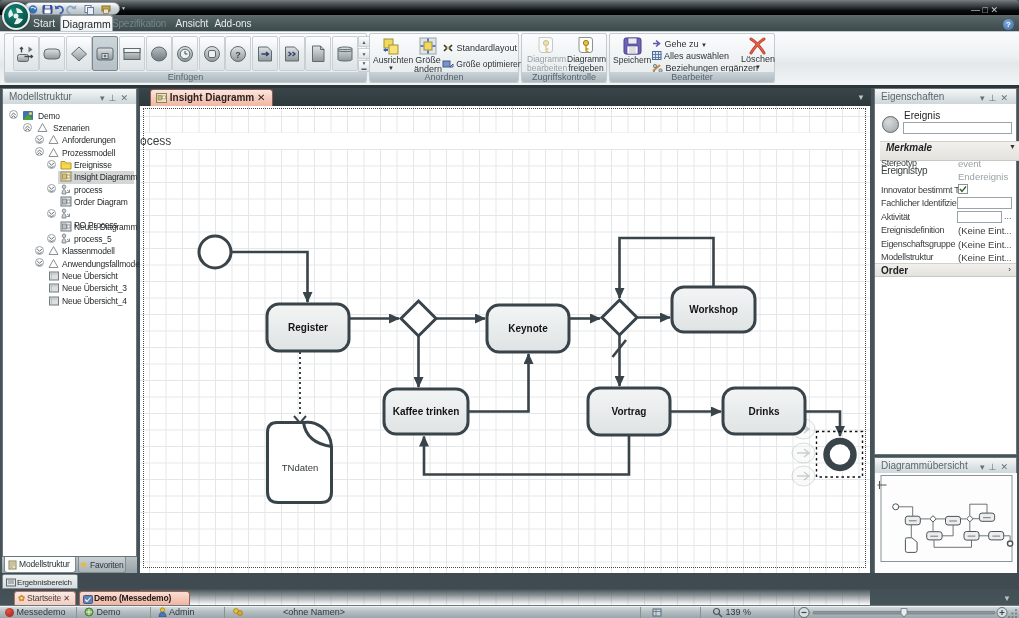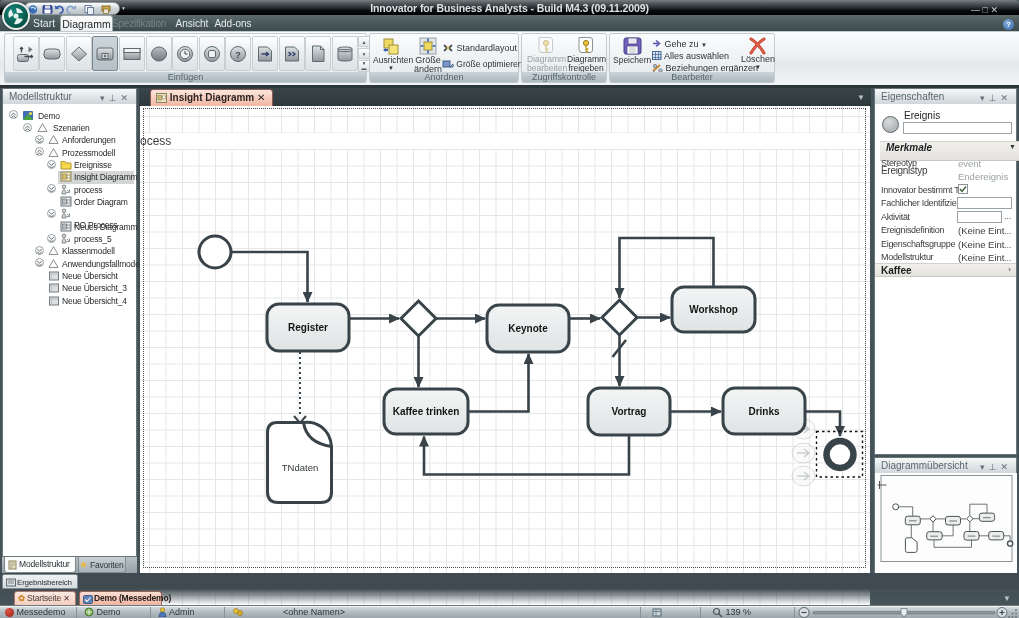--- a/index.html
+++ b/index.html
@@ -46,21 +46,20 @@
 #lefttabs{left:2px;top:557px;width:135px;height:16px;background:#9aa5aa;}
 #ergrow{left:0px;top:573px;width:1019px;height:16px;background:#3f4b50;}
 #doctabs{left:0;top:589px;width:1019px;height:16px;background:linear-gradient(#434f54,#37434800);}
 #statusbar{left:0;top:605px;width:1019px;height:13px;background:linear-gradient(#dce2e4,#b6c0c4 45%,#9aa6ab);border-top:1px solid #6d797e;font-size:9px;color:#2f373b;}
 .sseg{position:absolute;top:0;height:13px;line-height:13px;}
 .ssep{position:absolute;top:1px;width:1px;height:11px;background:#889398;}
 </style></head>
 <body>
 <div id="app">
   <div class="abs" id="titlebar"></div>
-  <div class="abs" id="title">Innovator for Business Analysts - Build M4.3 (09.11.2009)</div>
   <div class="abs" id="qat">
 <svg width="94" height="11" style="position:absolute;left:1px;top:1px;">
 <circle cx="7" cy="5.5" r="4.2" fill="#3a70b8"></circle>
         <path d="M4.8,4.2 a3,3 0 0 1 4.4,0.4" stroke="#d8e6f4" stroke-width="1.1" fill="none"></path>
         <path d="M9.6,3.2 l0.4,2.2 -2.2,-0.4 z" fill="#d8e6f4"></path>
 <rect x="17" y="1.5" width="9" height="8" rx="1" fill="#4558a8" stroke="#303f80"></rect>
         <rect x="19" y="1.5" width="5" height="3" fill="#d8dce8"></rect>
         <rect x="18.5" y="5.5" width="6" height="4" fill="#fdfdfd"></rect>
 <path d="M33.5,9.5 a3.6,3.6 0 1 0 -3.3,-5.3" stroke="#3a5fb0" stroke-width="1.7" fill="none"></path>
         <path d="M28.6,1.2 l0.8,4.2 4.2,-0.8 z" fill="#3a5fb0"></path>
@@ -507,21 +506,21 @@
         <div class="abs" style="left:82px;top:93.1px;width:55px;height:12px;background:#fff;border:1px solid #9aa4a8;"></div>
         <div class="abs" style="left:82px;top:106.5px;width:45px;height:12px;background:#fff;border:1px solid #9aa4a8;"></div>
         <div class="abs" style="left:129px;top:107px;font-size:9px;color:#555;">...</div>
         <div class="abs" style="left:83px;top:121.1px;font-size:9.5px;color:#3a3d3e;white-space:nowrap;">(Keine Eint</div>
         <div class="abs" style="left:129px;top:122.1px;font-size:9px;color:#555;">...</div>
         <div class="abs" style="left:83px;top:134.5px;font-size:9.5px;color:#3a3d3e;white-space:nowrap;">(Keine Eint</div>
         <div class="abs" style="left:129px;top:135.5px;font-size:9px;color:#555;">...</div>
         <div class="abs" style="left:83px;top:147.9px;font-size:9.5px;color:#3a3d3e;white-space:nowrap;">(Keine Eint</div>
         <div class="abs" style="left:129px;top:148.9px;font-size:9px;color:#555;">...</div>
         <div class="abs" style="left:0px;top:159px;width:141px;height:14px;background:linear-gradient(#f1f0ed,#e3e2dd);border-top:1px solid #d2d1cc;border-bottom:1px solid #c9c8c3;">
-          <span style="position:absolute;left:6px;top:1px;font-size:10px;font-weight:bold;color:#1d1f20;">Kaffee</span>
+          <span style="position:absolute;left:6px;top:1px;font-size:10px;font-weight:bold;color:#1d1f20;">Order</span>
           <span style="position:absolute;right:5px;top:1px;font-size:8px;color:#333;">›</span>
         </div>
       </div>
     </div>
 
   <div class="abs panel" id="overview">
       <div class="phead">Diagrammübersicht<span class="picons">▾⊥✕</span></div>
       <svg width="142" height="104" viewBox="874.5 470 142 104" style="position:absolute;left:0;top:15px;background:#fdfdfd;">
         <rect x="880.5" y="472.5" width="131" height="86" fill="none" stroke="#8a9397" stroke-width="1"></rect>
         <path d="M877,482 h9 M879,478 v8" stroke="#555" stroke-width="1" fill="none"></path>
@@ -569,21 +568,21 @@
 <div style="position:absolute;left:76px;top:0px;width:48px;height:16px;background:linear-gradient(#c9d1d5,#a9b3b8);border:1px solid #828d92;border-top:none;border-radius:0 0 3px 3px;font-size:8.5px;letter-spacing:-0.2px;color:#30363a;line-height:15px;white-space:nowrap;"><span style="color:#e8b93c;font-size:10px;">★</span> Favoriten</div>
 </div>
   <div class="abs" id="ergrow">
 <div style="position:absolute;left:2px;top:1px;width:76px;height:15px;background:linear-gradient(#eef1f2,#d6dcdf);border:1px solid #7e898e;border-radius:2px 2px 0 0;font-size:8.5px;letter-spacing:-0.2px;color:#2c3134;line-height:14px;white-space:nowrap;"><svg width="10" height="9" style="position:absolute;left:3px;top:3px;">
           <rect x="0.5" y="1" width="9" height="7" fill="#dfe3e5" stroke="#5f686c"></rect>
           <path d="M2,3 h6 M2,5 h6" stroke="#5f686c" stroke-width=".8"></path>
         </svg><span style="margin-left:14px;font-size:8px;">Ergebnisbereich</span></div>
 </div>
   <div class="abs" id="doctabs">
 <div style="position:absolute;left:14px;top:2px;width:62px;height:14px;background:linear-gradient(#fbeae3,#f3cdbf);border:1px solid #a9766b;border-bottom:none;border-radius:3px 3px 0 0;font-size:8.5px;letter-spacing:-0.2px;color:#4a3e3a;line-height:13px;padding-left:3px;"><span style="color:#cf8a2d;font-weight:bold;">✿</span> Startseite <span style="font-size:8px;">✕</span></div>
-<div style="position:absolute;left:79px;top:2px;width:83px;height:14px;background:linear-gradient(#fbddd2,#f0b5a2);border:1px solid #9c6357;border-bottom:none;border-radius:3px 3px 0 0;font-size:8.5px;letter-spacing:-0.2px;font-weight:bold;color:#25201e;line-height:13px;padding-left:3px;white-space:nowrap;"><svg width="10" height="9" style="margin:2.5px 1px 0 0;float:left;">
+<div style="position:absolute;left:79px;top:2px;width:111px;height:14px;background:linear-gradient(#fbddd2,#f0b5a2);border:1px solid #9c6357;border-bottom:none;border-radius:3px 3px 0 0;font-size:8.5px;letter-spacing:-0.2px;font-weight:bold;color:#25201e;line-height:13px;padding-left:3px;white-space:nowrap;"><svg width="10" height="9" style="margin:2.5px 1px 0 0;float:left;">
           <rect x="0.5" y="0.5" width="9" height="8" rx="1" fill="#5f83b5" stroke="#3f5f8a"></rect>
           <path d="M2,4.5 l2,2 3.5,-4" stroke="#fff" stroke-width="1.1" fill="none"></path>
         </svg>Demo (Messedemo)</div>
 <div style="position:absolute;right:8px;top:5px;color:#b9c2c5;font-size:8px;">▼</div>
 </div>
   <div class="abs" id="statusbar">
 <div style="position:absolute;left:0;top:0;width:1019px;height:1px;background:#eef2f3;"></div>
 <span class="sseg" style="left:5px;"><span style="display:inline-block;width:9px;height:9px;border-radius:50%;background:radial-gradient(circle at 35% 30%,#e05545,#9c1f12);vertical-align:-1.5px;"></span> Messedemo</span>
 <span class="ssep" style="left:76px;"></span>
 <span class="sseg" style="left:84px;"><svg width="10" height="10" style="vertical-align:-2px;">

